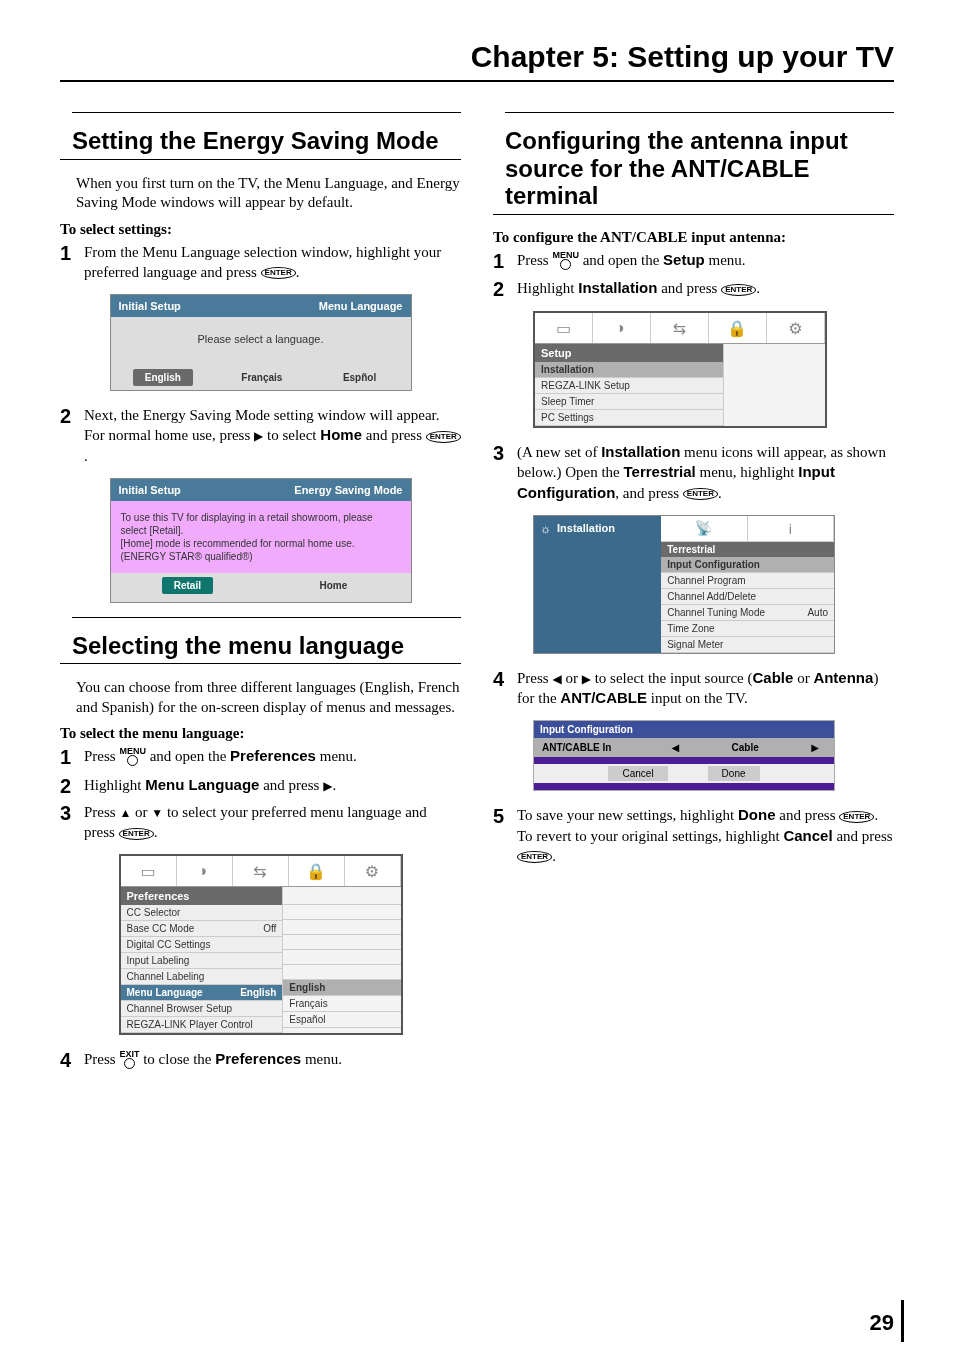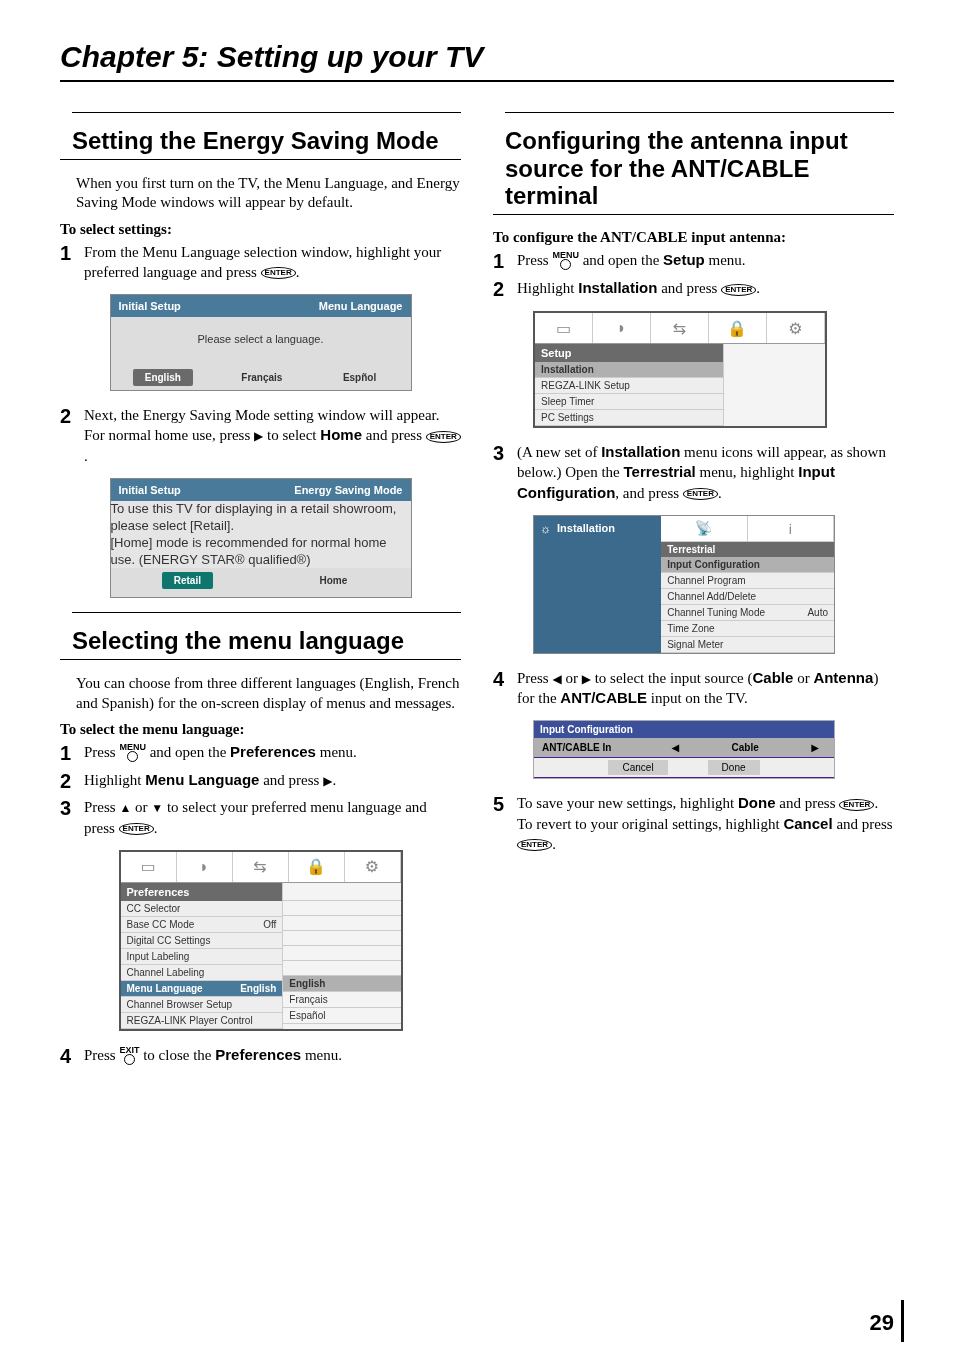--- a/index.html
+++ b/index.html
@@ -12,24 +12,23 @@
     color: #000;
   }
   .page {
     padding: 40px 60px 20px 60px;
     box-sizing: border-box;
     position: relative;
     min-height: 1354px;
   }
   h1.chapter {
     font-family: 'Arial Black', Arial, sans-serif;
-    font-style: italic;
     font-weight: 900;
     font-size: 30px;
-    text-align: left;
+    text-align: right;
     margin: 0 0 6px 0;
     letter-spacing: 0px;
   }
   .chapter-underline {
     border-top: 2px solid #000;
     margin: 0 0 30px 0;
   }
   .columns {
     display: flex;
     gap: 32px;
@@ -142,24 +141,24 @@
     padding: 3px 12px;
     border-radius: 2px;
     font-weight: bold;
     font-size: 10px;
   }
   .osd-pill.plain {
     background: transparent;
     color: #333;
   }
   .osd-esm-body {
-    background: #e5e5e5;
+    background: #f0abfc;
     color: #333;
-    padding: 0;
-    font-size: 13px;
+    padding: 10px;
+    font-size: 10px;
     line-height: 1.3;
   }
   .osd-esm-row {
     display:flex; justify-content: space-around; padding: 4px 4px 8px; background:#ddd;
   }
 
   .osd-menu {
     width: 280px;
     border: 2px solid #555;
     background: #eee;
@@ -249,21 +248,21 @@
   .osd-inputconf {
     width: 300px;
     border:1px solid #aaa;
     font-size:10px;
     background:#eee;
   }
   .osd-inputconf-title {
     background:#3b4f9a;color:#fff;font-weight:bold;padding:3px 6px;
   }
   .osd-inputconf-row {
-    display:flex;align-items:center;padding:2px;border-bottom:1px solid #4c1d95;
+    display:flex;align-items:center;padding:2px;border-bottom:7px solid #4c1d95;
   }
   .osd-inputconf-row.hl { background:#b0b0b0;}
   .osd-inputconf-row > div { padding: 2px 6px;}
   .osd-ic-label{width:40%;font-weight:bold;}
   .osd-ic-left{width:8%;text-align:center;}
   .osd-ic-val{width:34%;text-align:center;font-weight:bold;}
   .osd-ic-right{width:8%;text-align:center;}
 
   .gear::before { content:"☼"; font-size:12px; margin-right:2px;}
 

